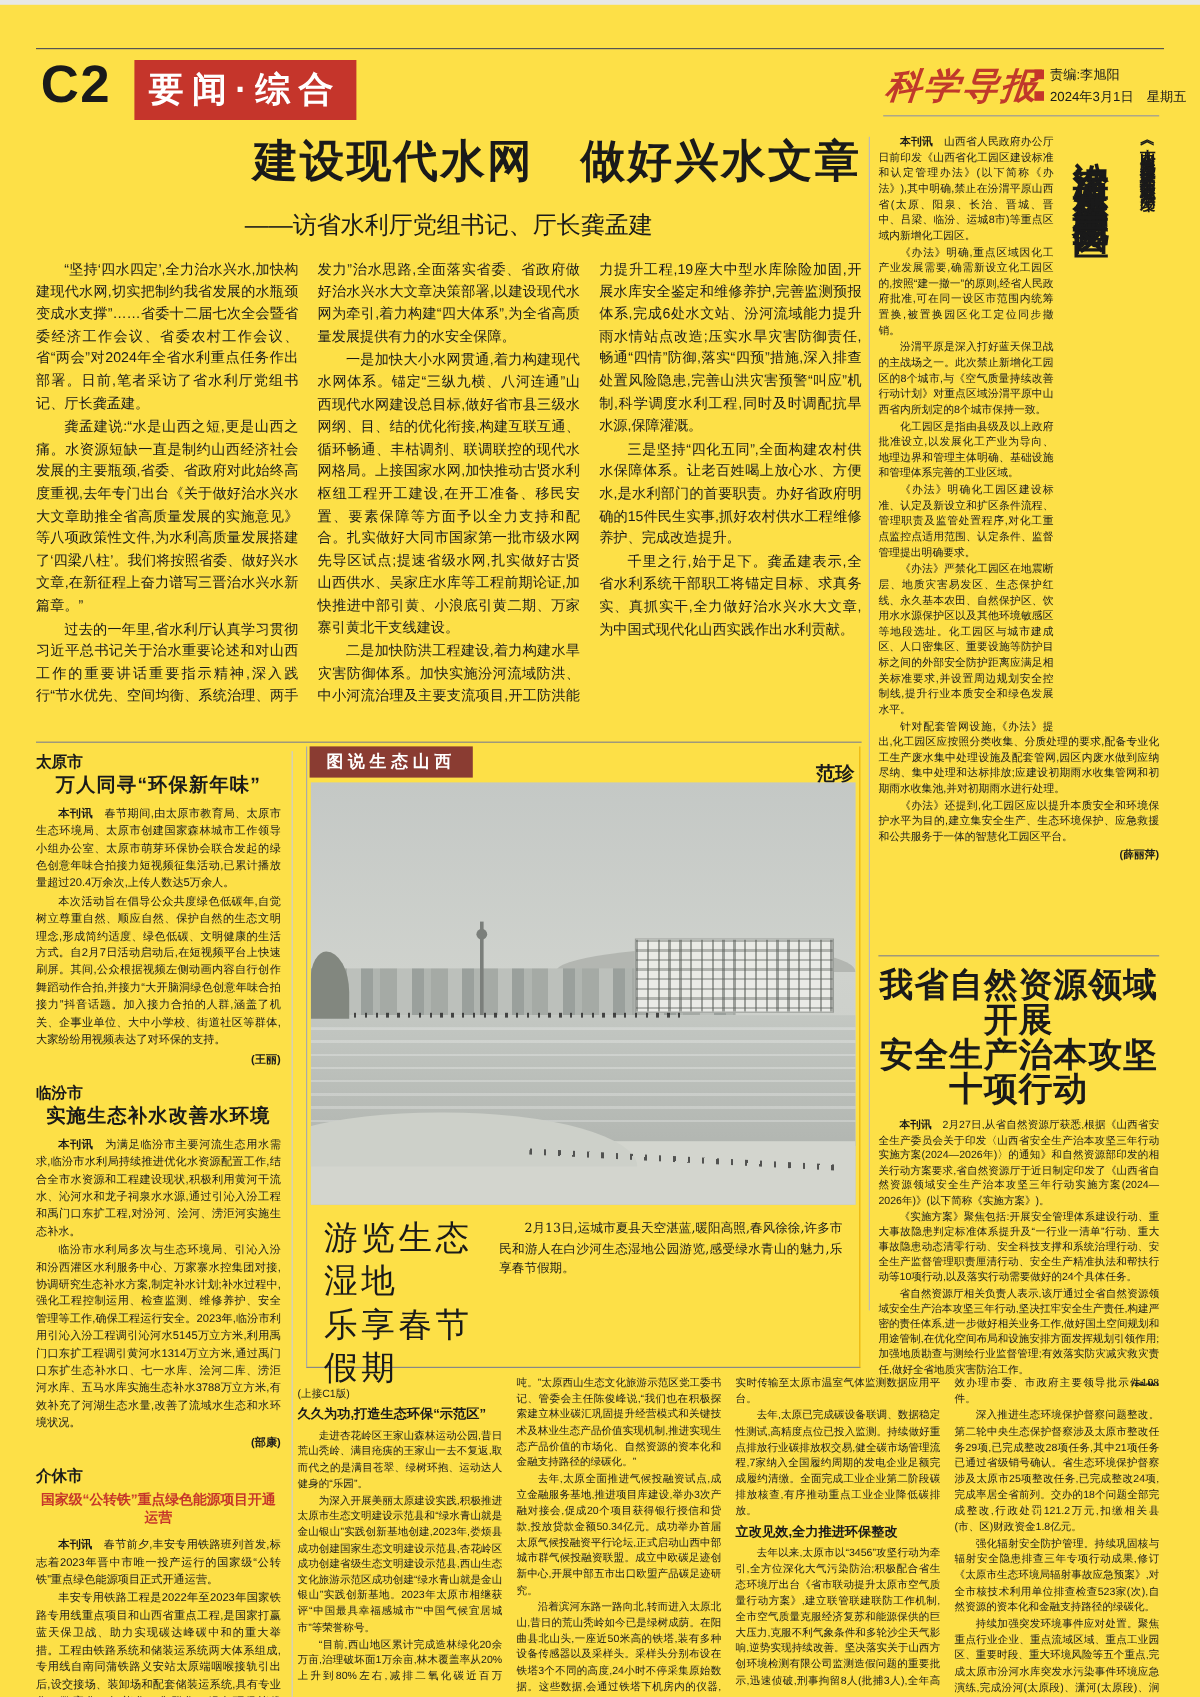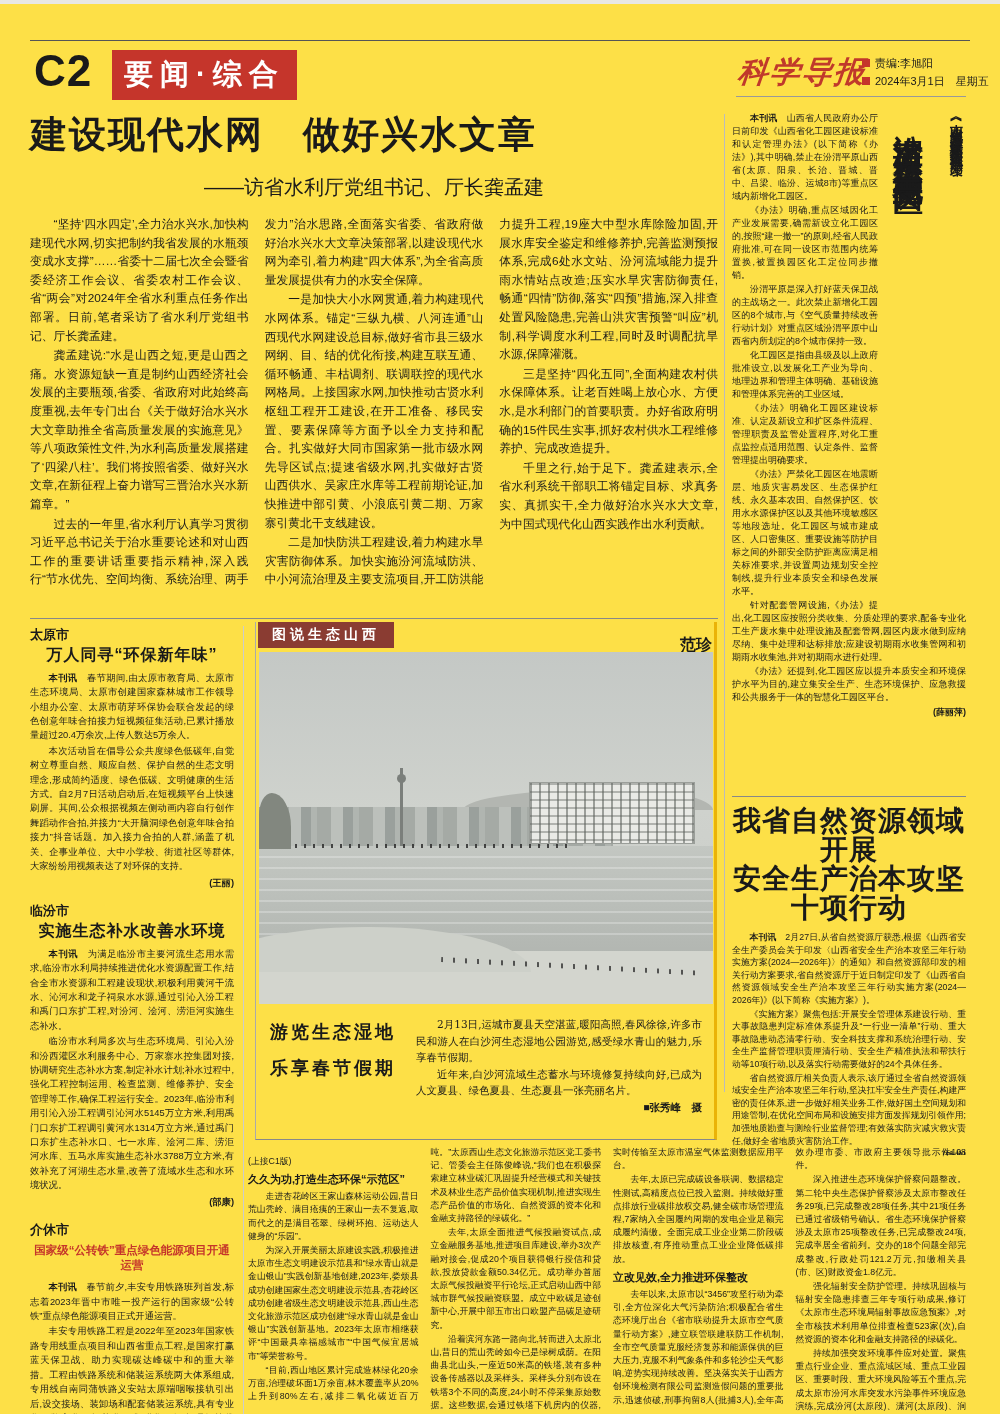--- a/index.html
+++ b/index.html
@@ -18,21 +18,21 @@
     font-size:29px;font-weight:800;padding:5px 12px;letter-spacing:7px;text-align:right;}
   #masthead{position:absolute;left:738px;top:48px;font-family:"DejaVu Serif",serif;
     font-style:italic;font-weight:bold;font-size:30px;color:#c0392b;letter-spacing:2px;transform:skewX(-6deg);}
   #issue-info{position:absolute;left:862px;top:50px;font-size:11px;line-height:18px;}
   .sq{display:inline-block;width:8px;height:8px;background:#c5352b;margin-right:5px;}
   #rule-top{left:30px;right:30px;top:36px;height:1px;}
   #rule-masthead{left:736px;width:230px;top:92px;height:1px;background:#999;}
 
   
   #main-article{position:absolute;left:30px;top:106px;width:688px;}
-  #main-title{text-align:left;font-size:37px;font-weight:800;letter-spacing:2px;font-family:Liberation Serif, serif;}
+  #main-title{text-align:right;font-size:37px;font-weight:800;letter-spacing:2px;font-family:Liberation Serif, serif;}
   #main-subtitle{text-align:center;font-size:20px;margin-top:14px;}
   #main-body{margin-top:14px;height:418px;overflow:hidden;
     column-count:3;column-gap:16px;font-size:11.8px;line-height:18.6px;}
   #rule-main-bottom{left:30px;width:688px;top:614px;height:1px;background:#888;}
 
   
   #vrule-right{left:724px;top:110px;height:978px;width:1px;background:#bbb;}
   #chem-article{position:absolute;left:732px;top:108px;width:234px;height:678px;overflow:hidden;
     font-size:9px;line-height:13px;}
   #chem-head{float:right;width:80px;height:500px;margin-left:8px;display:flex;justify-content:space-between;}
@@ -46,21 +46,21 @@
   
   #city-col{position:absolute;left:30px;top:620px;width:204px;font-size:9.3px;line-height:14.4px;}
   .city-kicker{font-size:13px;font-weight:800;margin:4px 0 6px 0;}
   .city-title{font-size:16px;font-weight:800;text-align:center;letter-spacing:1px;margin-bottom:8px;}
   .city-title.red{color:#c5352b;font-size:11.5px;letter-spacing:0;}
   .city-article{margin-bottom:14px;}
   #vrule-left{left:243px;top:622px;height:790px;width:1px;background:#ccc;}
 
   
   #photo-box{position:absolute;left:255px;top:618px;width:462px;height:518px;
-    border-left:1px solid #aaa;border-right:3px solid #eab308;border-bottom:1px solid #888;box-sizing:border-box;}
+    border-left:1px solid #aaa;border-right:1px solid #eab308;border-bottom:1px solid #888;box-sizing:border-box;}
   #photo-tag{position:absolute;left:2px;top:0;background:#8a3c32;color:#fff;
     font-size:14px;font-weight:bold;letter-spacing:4px;padding:4px 14px;}
   #photo{position:absolute;left:3px;top:30px;width:454px;height:352px;overflow:hidden;
     background:linear-gradient(#c4c8c5,#cfd2cd 45%,#c7cac5);}
   .p-hills{position:absolute;right:0;top:39%;width:55%;height:6%;background:#b3b6b1;border-radius:60% 40% 0 0/100% 100% 0 0;}
   .p-skyline{position:absolute;left:0;top:44%;width:78%;height:11%;
     background:repeating-linear-gradient(90deg,#9aa09c 0 10px,#b0b5b0 10px 16px,#a5aaa5 16px 30px,#bcc0bb 30px 42px);}
   .p-tower{position:absolute;left:31%;top:33%;width:3px;height:22%;background:#7b7f7b;}
   .p-tower:after{content:"";position:absolute;left:-3px;top:6px;width:9px;height:9px;border-radius:50%;background:#7b7f7b;}
   .p-bigbldg{position:absolute;right:4%;top:37%;width:36%;height:17%;background:#e9eae6;border:1px solid #9a9e99;
@@ -72,21 +72,21 @@
     background:repeating-linear-gradient(rgba(255,255,255,.25) 0 2px,transparent 2px 11px);}
   .p-people{position:absolute;left:2%;top:54.5%;width:66%;height:4px;
     background:repeating-linear-gradient(90deg,rgba(45,45,45,.85) 0 2px,transparent 2px 9px);}
   .p-people2{position:absolute;left:40%;bottom:10%;width:58%;height:5px;transform:rotate(3deg);
     background:repeating-linear-gradient(90deg,rgba(50,50,50,.8) 0 2px,transparent 2px 12px);}
   .p-shore{position:absolute;left:0;bottom:0;width:100%;height:15%;background:#d3d5ce;}
   .p-shore-curve{position:absolute;left:-12%;bottom:9%;width:72%;height:13%;background:#cdd0c9;
     border-radius:50% 50% 0 0/100% 100% 0 0;}
   .p-trees{position:absolute;left:0;top:40%;width:7%;height:16%;background:#82877f;border-radius:40% 60% 0 0;}
   #caption-row{position:absolute;left:14px;top:392px;width:432px;display:flex;}
-  #caption-title{width:146px;font-size:18px;font-weight:700;line-height:36px;letter-spacing:3px;}
+  #caption-title{width:146px;font-size:28px;font-weight:400;line-height:36px;letter-spacing:3px;}
   #caption-text{flex:1;font-family:"DejaVu Serif",serif;font-size:10.5px;line-height:16.5px;padding-top:2px;}
   #caption-text p{margin:0;text-indent:2em;text-align:justify;}
   .credit{font-weight:bold;font-family:"Liberation Sans",sans-serif;float:right;}
 
   
   #bottom-section{position:absolute;left:248px;top:1142px;width:718px;height:268px;overflow:hidden;
     column-count:4;column-gap:12px;font-size:8.8px;line-height:13.2px;}
 </style>
 </head>
 <body>
@@ -194,21 +194,20 @@
     <div class="p-trees"></div>
   </div>
   <div id="photo-tag">图说生态山西</div>
   <div id="caption-row">
     <div id="caption-title">
       <div>游览生态湿地</div>
       <div>乐享春节假期</div>
     </div>
     <div id="caption-text">
       <p>2月13日,运城市夏县天空湛蓝,暖阳高照,春风徐徐,许多市民和游人在白沙河生态湿地公园游览,感受绿水青山的魅力,乐享春节假期。</p>
-      <p><span>近年来,白沙河流域生态蓄水与环境修复持续向好,已成为人文夏县、绿色夏县、生态夏县一张亮丽名片。</span><span class="credit">■张秀峰　摄</span></p>
     </div>
   </div>
 </div>
 
 <div id="bottom-section">
       <p class="jump">(上接C1版)</p>
       <p class="subhead">久久为功,打造生态环保“示范区”</p>
       <p class="para">走进杏花岭区王家山森林运动公园,昔日荒山秃岭、满目疮痍的王家山一去不复返,取而代之的是满目苍翠、绿树环抱、运动达人健身的“乐园”。</p>
       <p class="para">为深入开展美丽太原建设实践,积极推进太原市生态文明建设示范县和“绿水青山就是金山银山”实践创新基地创建,2023年,娄烦县成功创建国家生态文明建设示范县,杏花岭区成功创建省级生态文明建设示范县,西山生态文化旅游示范区成功创建“绿水青山就是金山银山”实践创新基地。2023年太原市相继获评“中国最具幸福感城市”“中国气候宜居城市”等荣誉称号。</p>
       <p class="para">“目前,西山地区累计完成造林绿化20余万亩,治理破坏面1万余亩,林木覆盖率从20%上升到80%左右,减排二氧化碳近百万吨。”太原西山生态文化旅游示范区党工委书记、管委会主任陈俊峰说,“我们也在积极探索建立林业碳汇巩固提升经营模式和关键技术及林业生态产品价值实现机制,推进实现生态产品价值的市场化、自然资源的资本化和金融支持路径的绿碳化。”</p>

